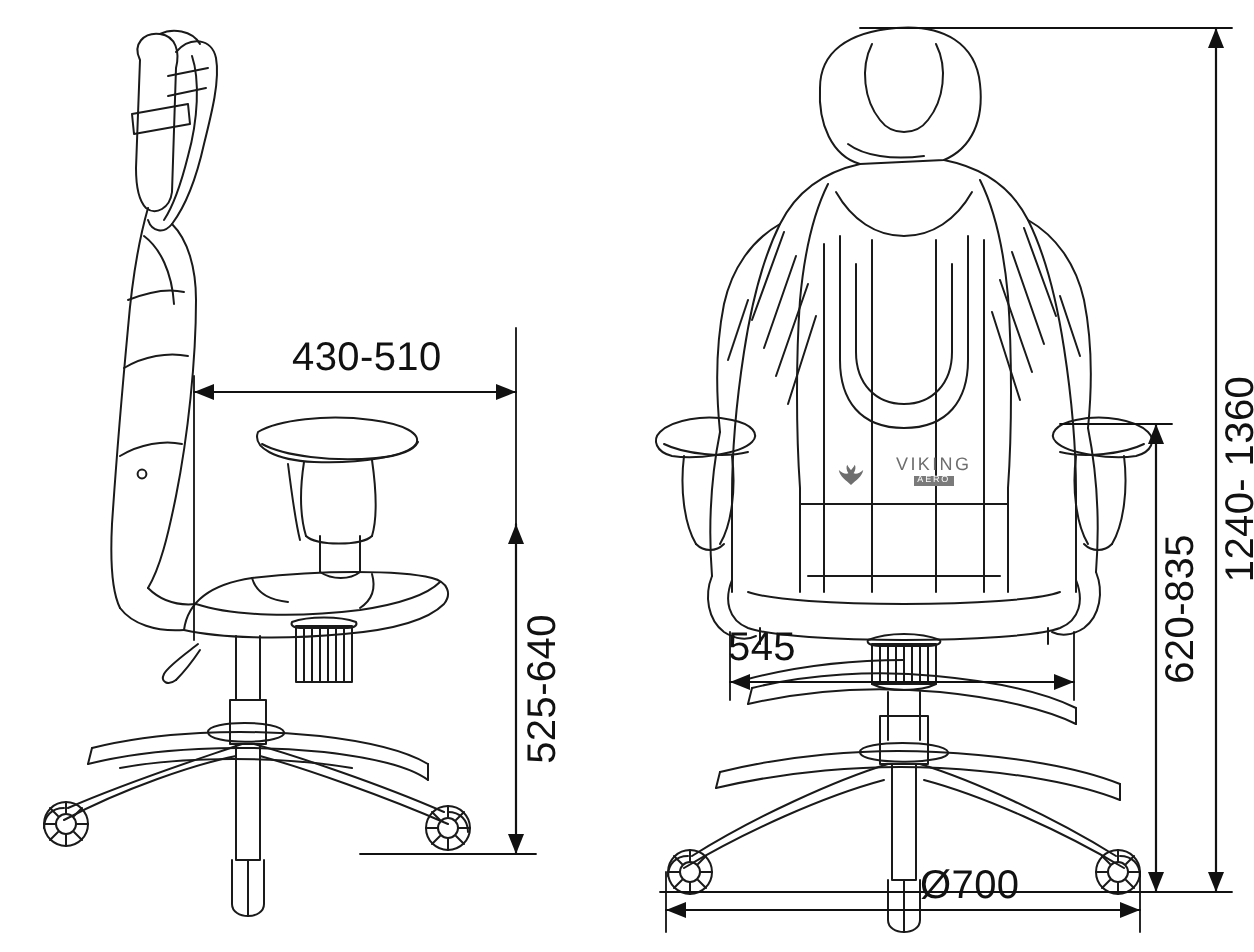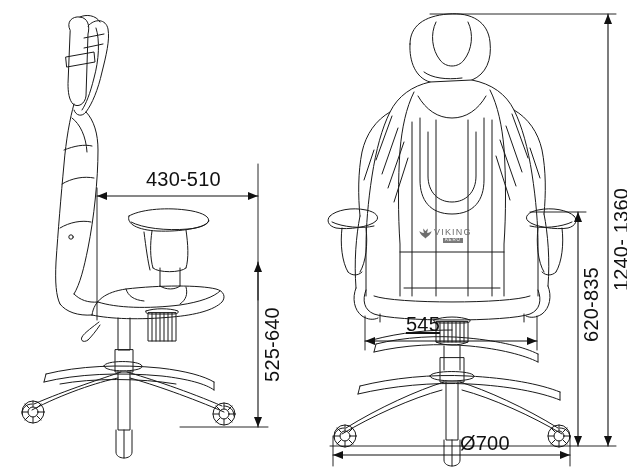--- a/index.html
+++ b/index.html
@@ -3,21 +3,21 @@
 <meta charset="utf-8">
 <style>
   html,body{margin:0;padding:0;background:#fff;}
   body{width:627px;height:476px;overflow:hidden;
        font-family:"Liberation Sans",sans-serif;color:#1a1a1a;}
   #stage{position:relative;width:627px;height:389px;background:#ffffff;}
   svg.layer{position:absolute;left:0;top:0;width:627px;height:476px;}
   .dimtext{position:absolute;font-family:"Liberation Sans",sans-serif;
            font-size:20px;color:#111;letter-spacing:.2px;white-space:nowrap;}
   .vert{transform-origin:50% 50%;transform:rotate(-90deg);}
-  .logo-wrap{position:absolute;display:flex;align-items:flex-start;gap:2px;}
+  .logo-wrap{position:absolute;display:flex;align-items:flex-end;gap:16px;}
   .logo-txt{font-family:"Liberation Sans",sans-serif;font-size:9px;
             color:#6e6e6e;letter-spacing:1.2px;line-height:1;}
   .logo-sub{font-family:"Liberation Sans",sans-serif;font-size:4.5px;
             color:#8a8a8a;letter-spacing:.9px;line-height:1;
             background:#7a7a7a;color:#fff;padding:0 2px;margin-top:1px;}
   .logo-col{display:flex;flex-direction:column;align-items:center;}
   .watermark{position:absolute;font-family:"Liberation Sans",sans-serif;
              font-size:26px;color:#c9c9c9;letter-spacing:0px;white-space:nowrap;}
 </style>
 </head>
@@ -272,21 +272,21 @@
           <line x1="330" y1="446" x2="616" y2="446" stroke-width="0.9"></line>
         </g>
       </g>
     </g>
   </svg>
 
   <div class="dimtext" style="left:146px; top:168px;">430-510</div>
 
   <div class="dimtext vert" style="left:227px; top:333px; width:90px; text-align:center;">525-640</div>
 
-  <div class="dimtext" style="left:406px; top:313px;text-decoration:underline;">545</div>
+  <div class="dimtext" style="left:364px; top:313px;">545</div>
 
   <div class="dimtext" style="left:460px; top:432px;">Ø700</div>
 
   <div class="dimtext vert" style="left:546px; top:293px; width:90px; text-align:center;">620-835</div>
 
   <div class="dimtext vert" style="left:561px; top:228px; width:120px; text-align:center;">1240- 1360</div>
 
   <div class="logo-wrap" style="left:419px; top:228px;">
     <svg width="13" height="11" viewBox="0 0 13 11">
       <path d="M6.5 10.5 C4 8 1 6.5 0.4 3 C2 4.6 4 5.2 5.2 4.6 C4.2 3.2 4 1.4 4.6 0.4

